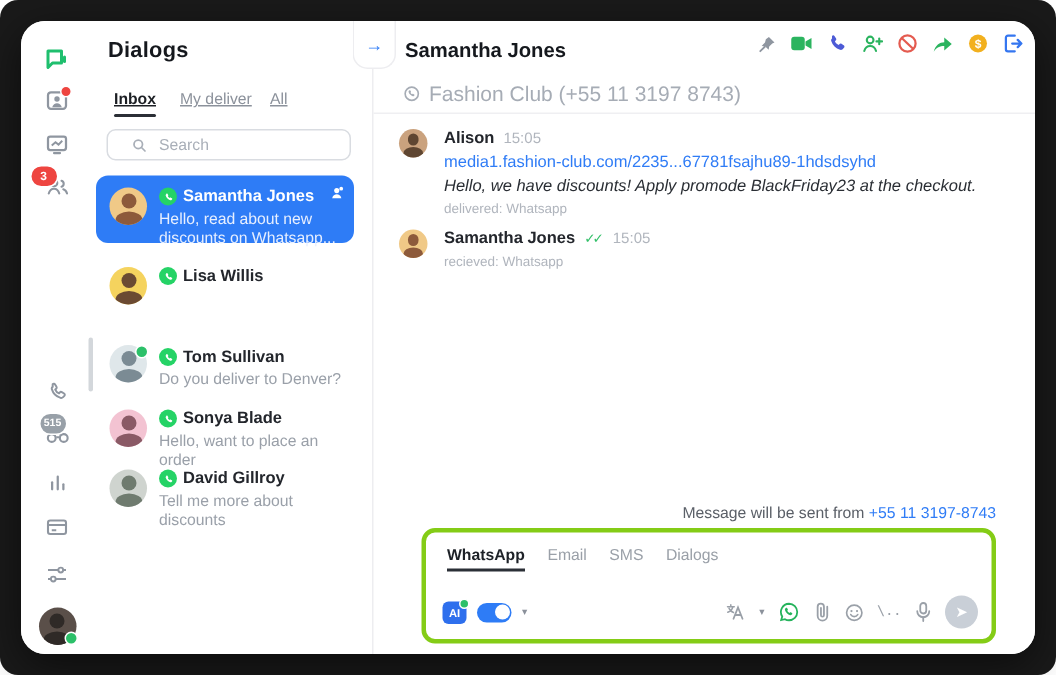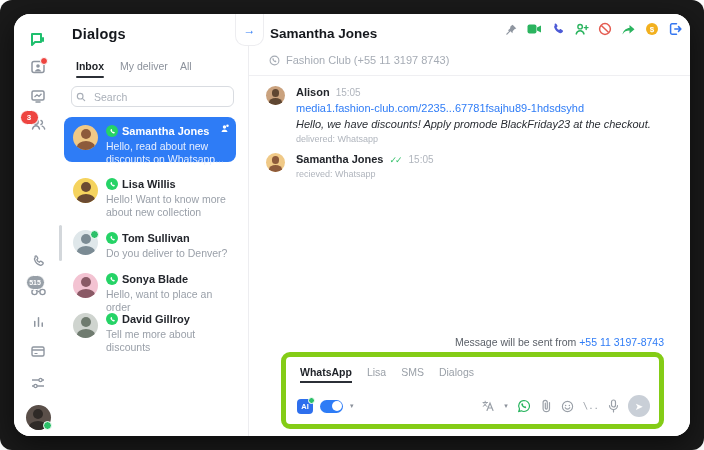--- a/index.html
+++ b/index.html
@@ -17,25 +17,25 @@
   .nav-badge{position:absolute;top:-6px;right:8px;min-width:13px;height:13px;border-radius:8px;background:#ee4540;
     color:#fff;font-size:8px;font-weight:bold;display:flex;align-items:center;justify-content:center;border:1.5px solid #fff;padding:0 2px;}
   .nav-badge.gray{background:#98a0a8;top:-7px;right:2px;font-size:7px;}
   .nav-avatar{width:20px;height:20px;}
   .online-dot{position:absolute;right:10px;bottom:-1px;width:7px;height:7px;border-radius:50%;background:#2cc069;border:1.5px solid #fff;}
 
   
   .dlg{position:absolute;left:48px;top:0;width:186px;height:100%;background:#fff;}
   .dlg-title{position:absolute;left:10px;top:12px;font-size:14.5px;font-weight:bold;color:#15181d;letter-spacing:.2px;}
   .dlg-tabs{position:absolute;left:0;top:46px;width:100%;height:18px;font-size:10.5px;color:#8b919b;}
-  .dlg-tab{position:absolute;top:0;cursor:pointer;}
+  .dlg-tab{position:absolute;top:0;cursor:pointer;text-decoration:underline;}
   .dlg-tab.active{color:#1c1f24;font-weight:bold;}
   .dlg-tab.active::after{content:"";position:absolute;left:0;right:0;bottom:-6px;height:2px;background:#2b2f36;border-radius:1px;}
   .search{position:absolute;left:9px;top:72px;width:163px;height:21px;border:1px solid #d9dce1;border-radius:6px;
-    display:flex;gap:6px;padding:0 4px;box-sizing:border-box;background:#fff;}
+    display:flex;gap:6px;padding:0 16px;box-sizing:border-box;background:#fff;}
   .search input{border:none;outline:none;flex:1;font-size:10.5px;color:#2a2e34;background:transparent;min-width:0;
     font-family:"Liberation Sans",sans-serif;}
   .search input::placeholder{color:#a9afb8;}
   .scroll-thumb{position:absolute;left:-3px;top:211px;width:3px;height:36px;background:#d3d7db;border-radius:2px;}
 
   .convo{position:absolute;left:2px;width:172px;border-radius:8px;display:flex;gap:8px;padding:8px 8px 8px 9px;box-sizing:border-box;cursor:pointer;}
   .convo .texts{flex:1;min-width:0;}
   .convo .name-row{display:flex;align-items:center;gap:4px;font-size:11px;font-weight:bold;color:#23262c;}
   .convo .preview{margin-top:3px;font-size:10.5px;line-height:13px;color:#9aa0a9;
     display:-webkit-box;-webkit-line-clamp:2;-webkit-box-orient:vertical;overflow:hidden;}
@@ -50,37 +50,37 @@
 
   
   .chat{position:absolute;left:234px;top:0;width:442px;height:422px;border-left:1px solid #ededf0;box-sizing:border-box;background:#fff;}
   .handle{position:absolute;left:-14px;top:0;width:27px;height:31px;background:#fff;border:1px solid #ededf0;border-top:none;
     border-radius:0 0 10px 10px;display:flex;align-items:center;justify-content:center;cursor:pointer;}
   .handle .arrow{color:#2e7cf6;font-size:12px;font-weight:bold;line-height:1;}
   .chat-title{position:absolute;left:21px;top:12px;font-size:13.5px;font-weight:bold;color:#15181d;}
   .chat-actions{position:absolute;right:8px;top:8px;display:flex;align-items:center;gap:9px;}
   .resolve-btn{display:flex;align-items:center;gap:5px;border:1px solid #e3e5e9;border-radius:14px;height:22px;padding:0 10px 0 6px;
     color:#9aa3ad;font-size:10.5px;background:#fff;cursor:pointer;}
-  .chat-sub{position:absolute;left:20px;top:40px;display:flex;align-items:center;gap:6px;font-size:11px;color:#a6acb5;text-align:right;}
+  .chat-sub{position:absolute;left:20px;top:40px;display:flex;align-items:center;gap:6px;font-size:14px;color:#a6acb5;text-align:right;}
   .chat-div{position:absolute;left:0;right:0;top:61px;height:1px;background:#efeff2;}
 
   .msg{position:absolute;left:17px;display:flex;gap:11px;}
   .msg .avatar{width:19px;height:19px;}
   .msg .name-row{display:flex;align-items:baseline;gap:6px;font-size:11px;}
   .msg .author{font-weight:bold;color:#23262c;}
   .msg .time{color:#b0b5bd;font-size:10px;text-align:right;}
   .msg .receipt{color:#34c06a;font-size:9px;letter-spacing:-2px;margin-right:2px;}
   .msg .link{margin-top:4px;font-size:11px;color:#2f7cf6;cursor:pointer;}
   .msg .body{margin-top:4px;font-size:11px;color:#2a2e34;font-style:italic;}
   .msg .status{margin-top:4px;font-size:9px;color:#b0b5bd;}
 
   .sent-from{position:absolute;right:26px;top:322px;font-size:10.5px;color:#5b6068;}
   .sent-from .num{color:#2f7cf6;cursor:pointer;}
 
-  .composer{position:absolute;left:32px;top:338px;width:383px;height:77px;border:5px solid #84cc16;border-radius:9px;
+  .composer{position:absolute;left:32px;top:338px;width:383px;height:77px;border:3px solid #84cc16;border-radius:9px;
     box-sizing:border-box;background:#fff;padding-left:46px;}
   .comp-tabs{position:absolute;left:14px;top:9px;display:flex;gap:15px;font-size:10.5px;color:#9aa0a8;}
   .comp-tab{cursor:pointer;padding-bottom:3px;}
   .comp-tab.active{color:#1d2127;font-weight:bold;border-bottom:2px solid #2b2f36;}
   .comp-bar{position:absolute;left:11px;right:9px;bottom:7px;height:22px;display:flex;align-items:center;justify-content:space-between;}
   .comp-left{display:flex;align-items:center;gap:7px;}
   .comp-right{display:flex;align-items:center;gap:9px;}
   .ai-badge{position:relative;width:16px;height:15px;border-radius:4px;background:#2e6fed;color:#fff;font-size:7.5px;font-weight:bold;
     display:flex;align-items:center;justify-content:center;cursor:pointer;}
   .ai-badge .dot{position:absolute;top:-2px;right:-2px;width:5px;height:5px;border-radius:50%;background:#2cc069;border:1px solid #fff;}
@@ -245,21 +245,20 @@
         <span class="avatar" style="--bg:#f5d35e;--fg:#6b4a32"></span>
         <span class="texts">
           <span class="name-row">
             <span class="wa-dot">
               <svg width="7" height="7" viewBox="0 0 8 8">
                   <path d="M2.2 1.4c.3-.3.7-.2.9.1l.5.8c.1.2.1.5-.1.7l-.2.2c.3.6.8 1.1 1.4 1.4l.2-.2c.2-.2.5-.2.7-.1l.8.5c.3.2.4.6.1.9l-.4.4c-.3.3-.6.3-1 .2C3.6 5.8 2.2 4.4 1.7 2.9c-.1-.4-.1-.7.2-1z" fill="#fff"></path>
                 </svg>
             </span>
             <span>Lisa Willis</span>
           </span>
-          <span class="preview">Hello! Want to know more about new collection</span>
         </span>
       </div>
 
       <div class="convo" style="top:251px;height:36px">
         <span class="avatar" style="--bg:#f3c3d2;--fg:#8a5a66"></span>
         <span class="texts">
           <span class="name-row">
             <span class="wa-dot">
               <svg width="7" height="7" viewBox="0 0 8 8">
                   <path d="M2.2 1.4c.3-.3.7-.2.9.1l.5.8c.1.2.1.5-.1.7l-.2.2c.3.6.8 1.1 1.4 1.4l.2-.2c.2-.2.5-.2.7-.1l.8.5c.3.2.4.6.1.9l-.4.4c-.3.3-.6.3-1 .2C3.6 5.8 2.2 4.4 1.7 2.9c-.1-.4-.1-.7.2-1z" fill="#fff"></path>
@@ -401,21 +400,21 @@
       </div>
 
       <div class="sent-from">
         <span>Message will be sent from</span>
         <span class="num">+55 11 3197-8743</span>
       </div>
 
       <div class="composer">
         <div class="comp-tabs">
           <span class="comp-tab active">WhatsApp</span>
-          <span class="comp-tab">Lisa</span>
+          <span class="comp-tab">Email</span>
           <span class="comp-tab">SMS</span>
           <span class="comp-tab">Dialogs</span>
         </div>
 
         <div class="comp-bar">
           <span class="comp-left">
             <span class="ai-badge">
               <span>AI</span>
               <span class="dot"></span>
             </span>

